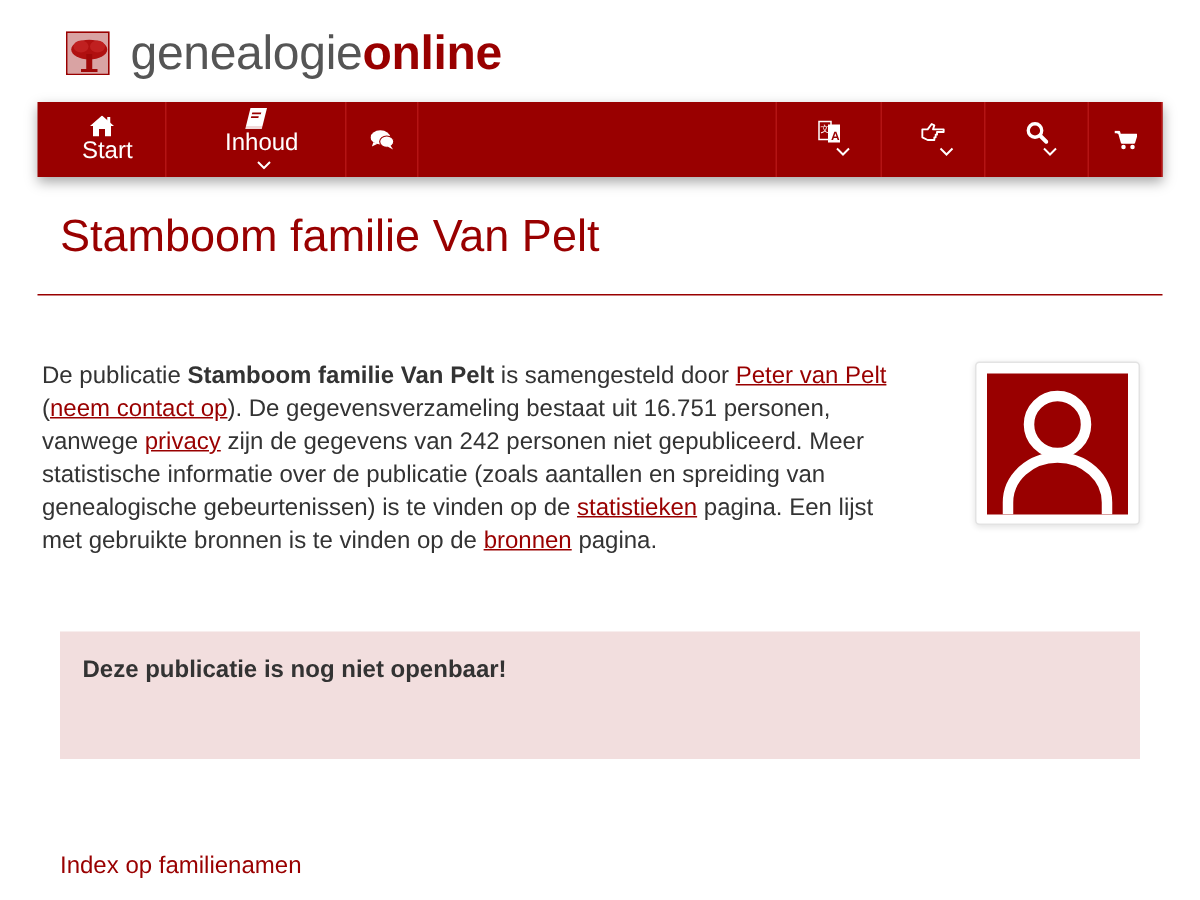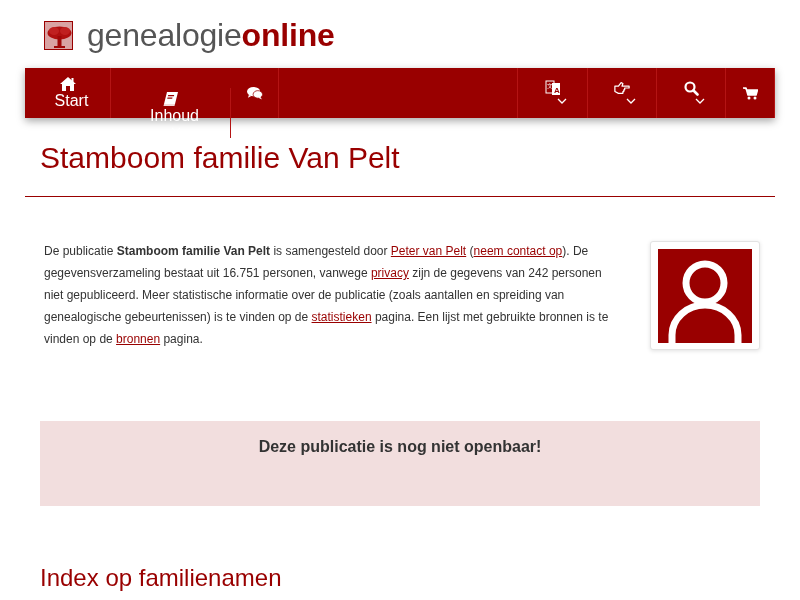--- a/index.html
+++ b/index.html
@@ -19,32 +19,32 @@
       font-size: 16px; border-right: 1px solid #b41414; position: relative; cursor: pointer; flex-direction: column; }
     .nav-item.noborder { border-right: none; }
     .nav-item .ico { display: inline-flex; align-items: center; justify-content: center; width: 16px; height: 16px; }
     .nav-item .lbl { margin-left: 8px; }
     .nav-item .chev { margin-left: 10px; width: 10px; height: 10px; display: inline-flex; align-items: center; }
     .nav-spacer { flex: 1; border-right: 1px solid #b41414; }
 
     .page-title { position: absolute; left: 40px; top: 140px; font-size: 30px; color: #990000; font-weight: normal; line-height: 36px; }
     .title-rule { position: absolute; left: 25px; top: 196px; width: 750px; height: 1px; background: #990000; }
 
-    .intro { position: absolute; left: 44px; top: 240px; width: 580px; font-size: 12px; line-height: 22px; color: #333333; }
+    .intro { position: absolute; left: 28px; top: 240px; width: 580px; font-size: 16px; line-height: 22px; color: #333333; }
     .intro b { color: #333333; }
     .intro a { color: #990000; text-decoration: underline; }
 
     .avatar-frame { position: absolute; left: 650px; top: 241px; width: 110px; height: 109px; background: #ffffff;
       border: 1px solid #e3e3e3; border-radius: 3px; box-shadow: 0 1px 4px rgba(0,0,0,0.12); }
     .avatar-img { position: absolute; left: 7px; top: 7px; width: 94px; height: 94px; background: #990000; overflow: hidden; }
 
     .alert { position: absolute; left: 40px; top: 421px; width: 720px; height: 85px; background: #f2dede; padding: 15px 15px; font-size: 16px; line-height: 22px; color: #333333; }
-    .alert .alert-title { font-weight: bold; text-align: center; }
+    .alert .alert-title { font-weight: bold; }
 
-    .section-title { position: absolute; left: 40px; top: 563px; font-size: 24px; color: #990000; line-height: 30px; font-weight: normal; }
+    .section-title { position: absolute; left: 40px; top: 563px; font-size: 16px; color: #990000; line-height: 30px; font-weight: normal; }
   </style>
 </head>
 <body>
 
 <div class="logo-bar">
   <div class="logo-icon">
     <svg width="29" height="29" viewBox="0 0 29 29">
       <rect width="29" height="29" fill="#d9a3a3"></rect>
       <ellipse cx="14.5" cy="11" rx="12" ry="6.5" fill="#b01010"></ellipse>
       <ellipse cx="9" cy="9" rx="5" ry="4" fill="#c02020"></ellipse>
@@ -61,21 +61,21 @@
 <nav class="navbar">
   <div class="nav-item" style="width:86px;">
     <span class="ico">
       <svg width="16" height="14" viewBox="0 0 16 14">
           <path d="M8 0 L16 7 L14 7 L14 14 L10 14 L10 9 L6 9 L6 14 L2 14 L2 7 L0 7 Z" fill="#fff"></path>
           <rect x="11.5" y="1" width="2" height="4" fill="#fff"></rect>
         </svg>
     </span>
     <span class="lbl">Start</span>
   </div>
-  <div class="nav-item" style="width:120px;margin-top:20px;">
+  <div class="nav-item" style="width:120px;">
     <span class="ico">
       <svg width="16" height="14" viewBox="0 0 16 14">
           <path d="M4 0 L15 0 L12 12 L1 12 Z" fill="#fff"></path>
           <path d="M1 12 L12 12 L11.5 14 L0.5 14 Z" fill="#fff" opacity="0.85"></path>
           <rect x="6" y="3" width="6" height="1.2" fill="#990000" transform="skewX(-15)"></rect>
           <rect x="6" y="5.5" width="5" height="1.2" fill="#990000" transform="skewX(-15)"></rect>
         </svg>
     </span>
     <span class="lbl">Inhoud</span>
     <span class="chev">

